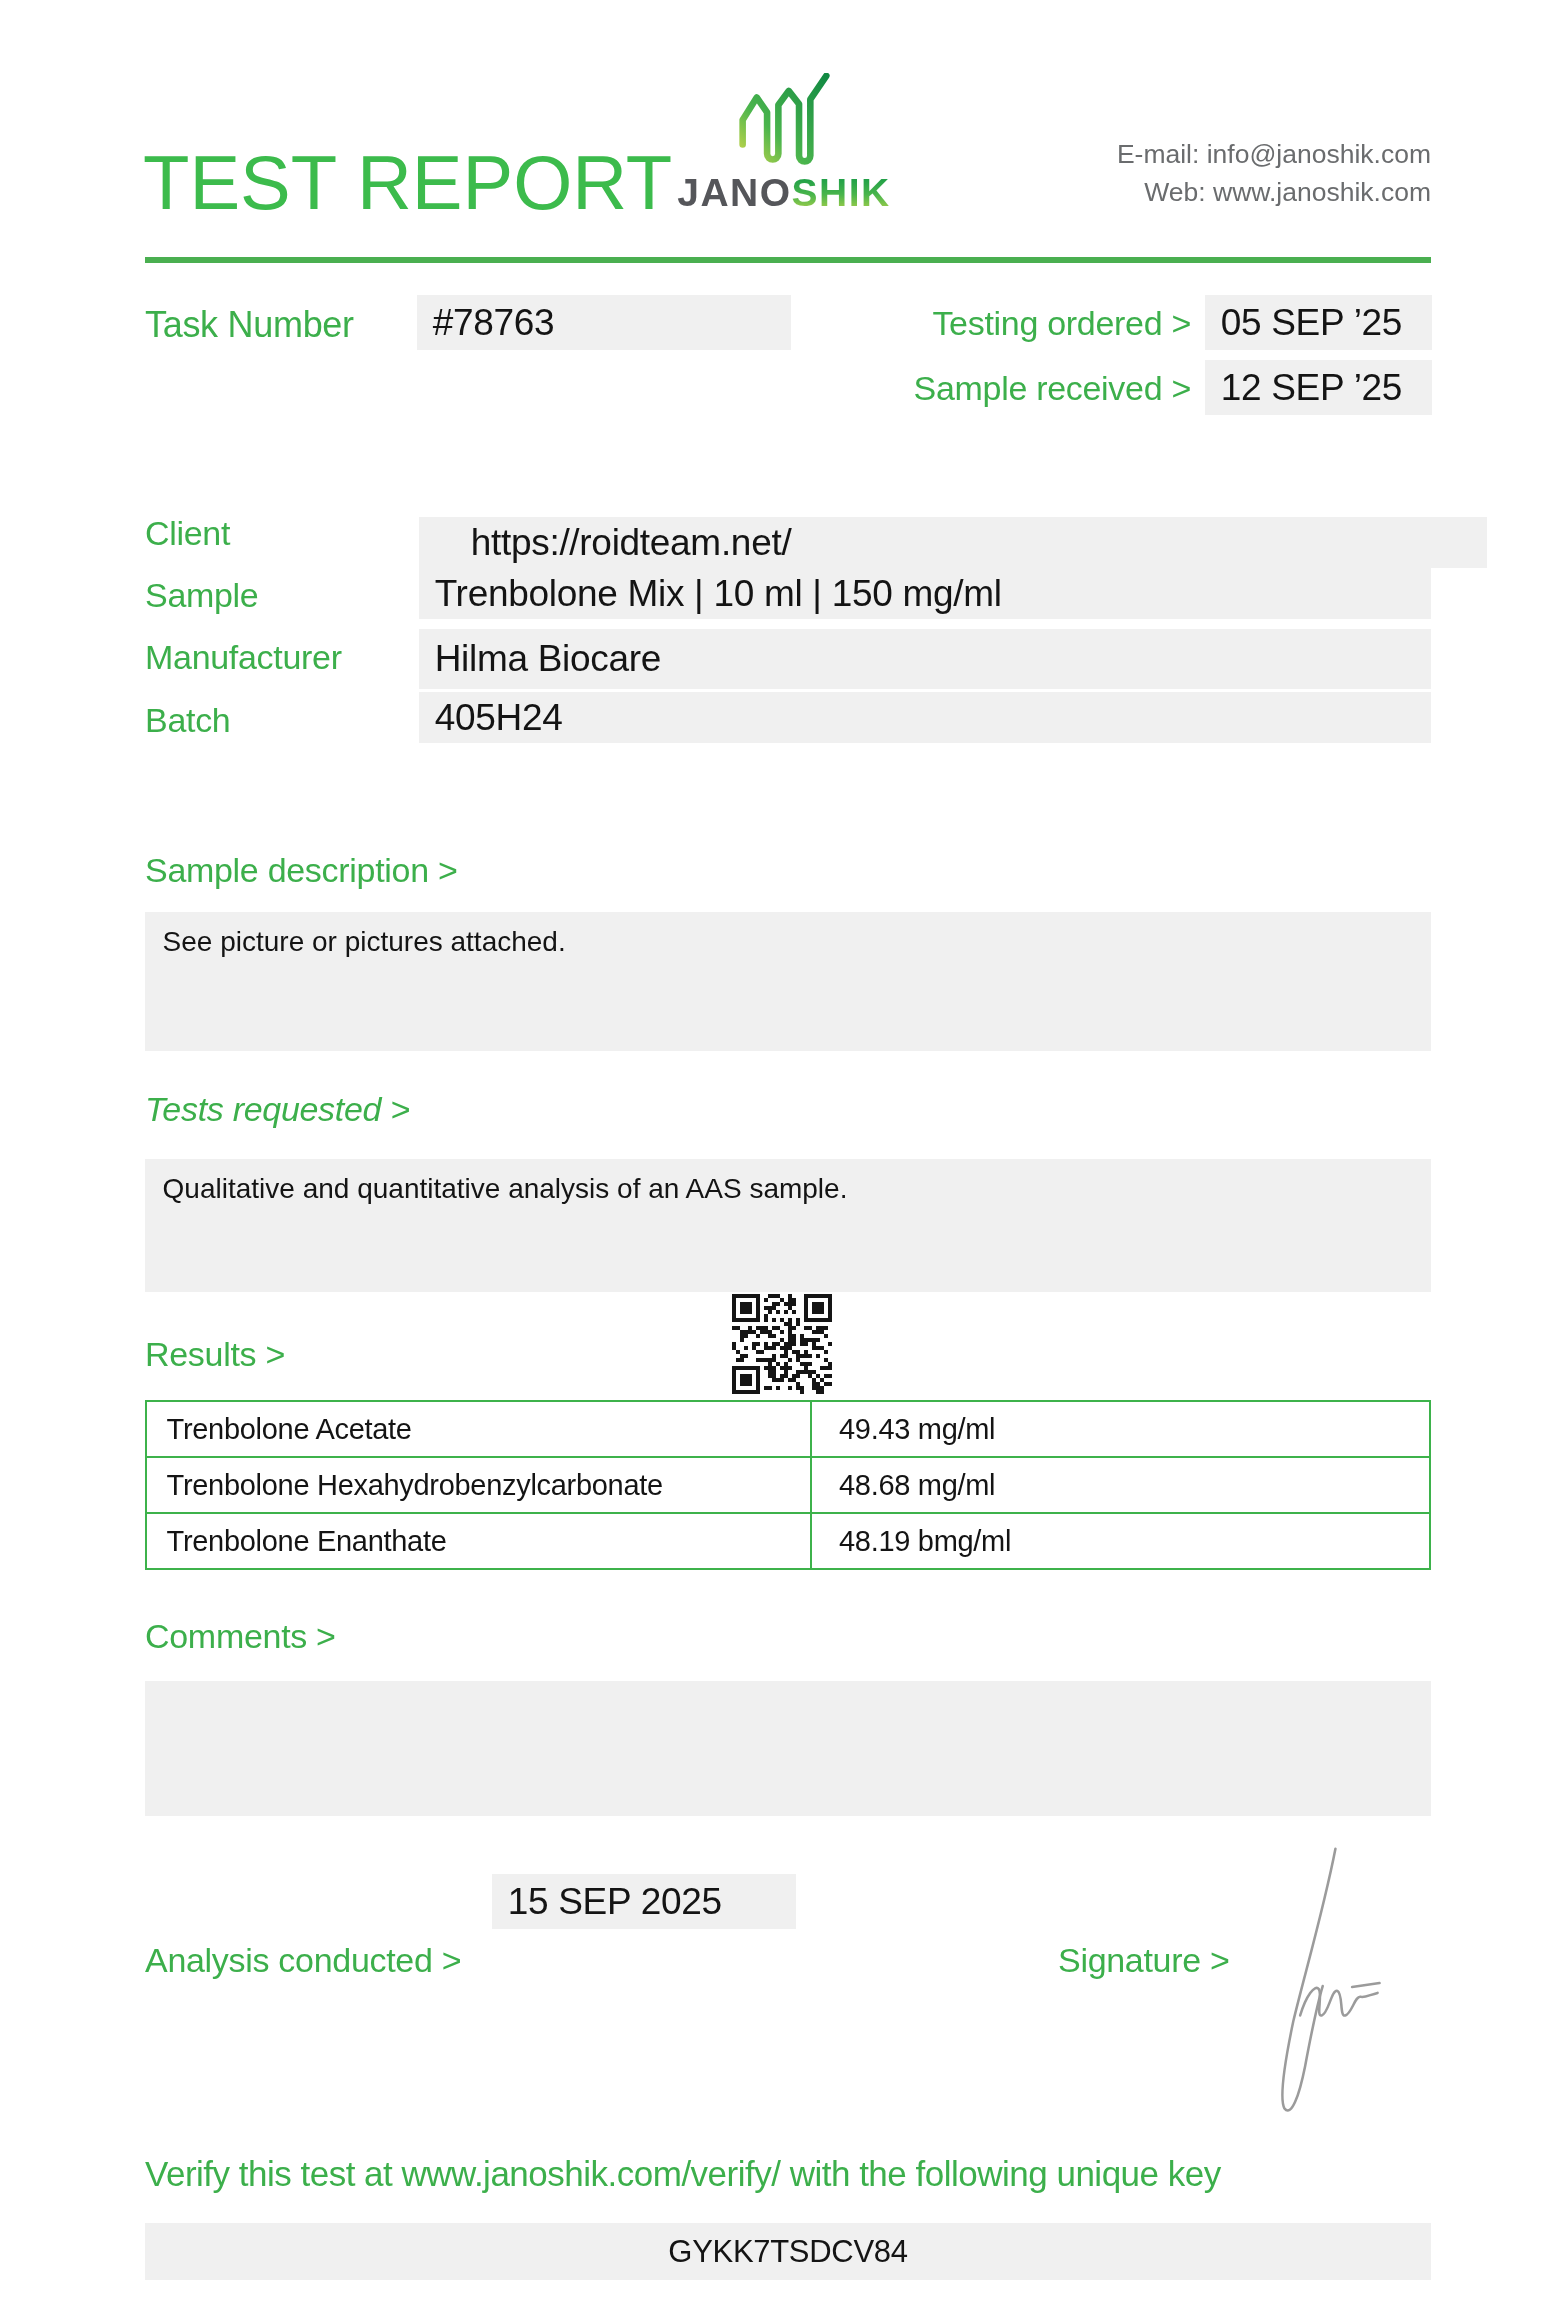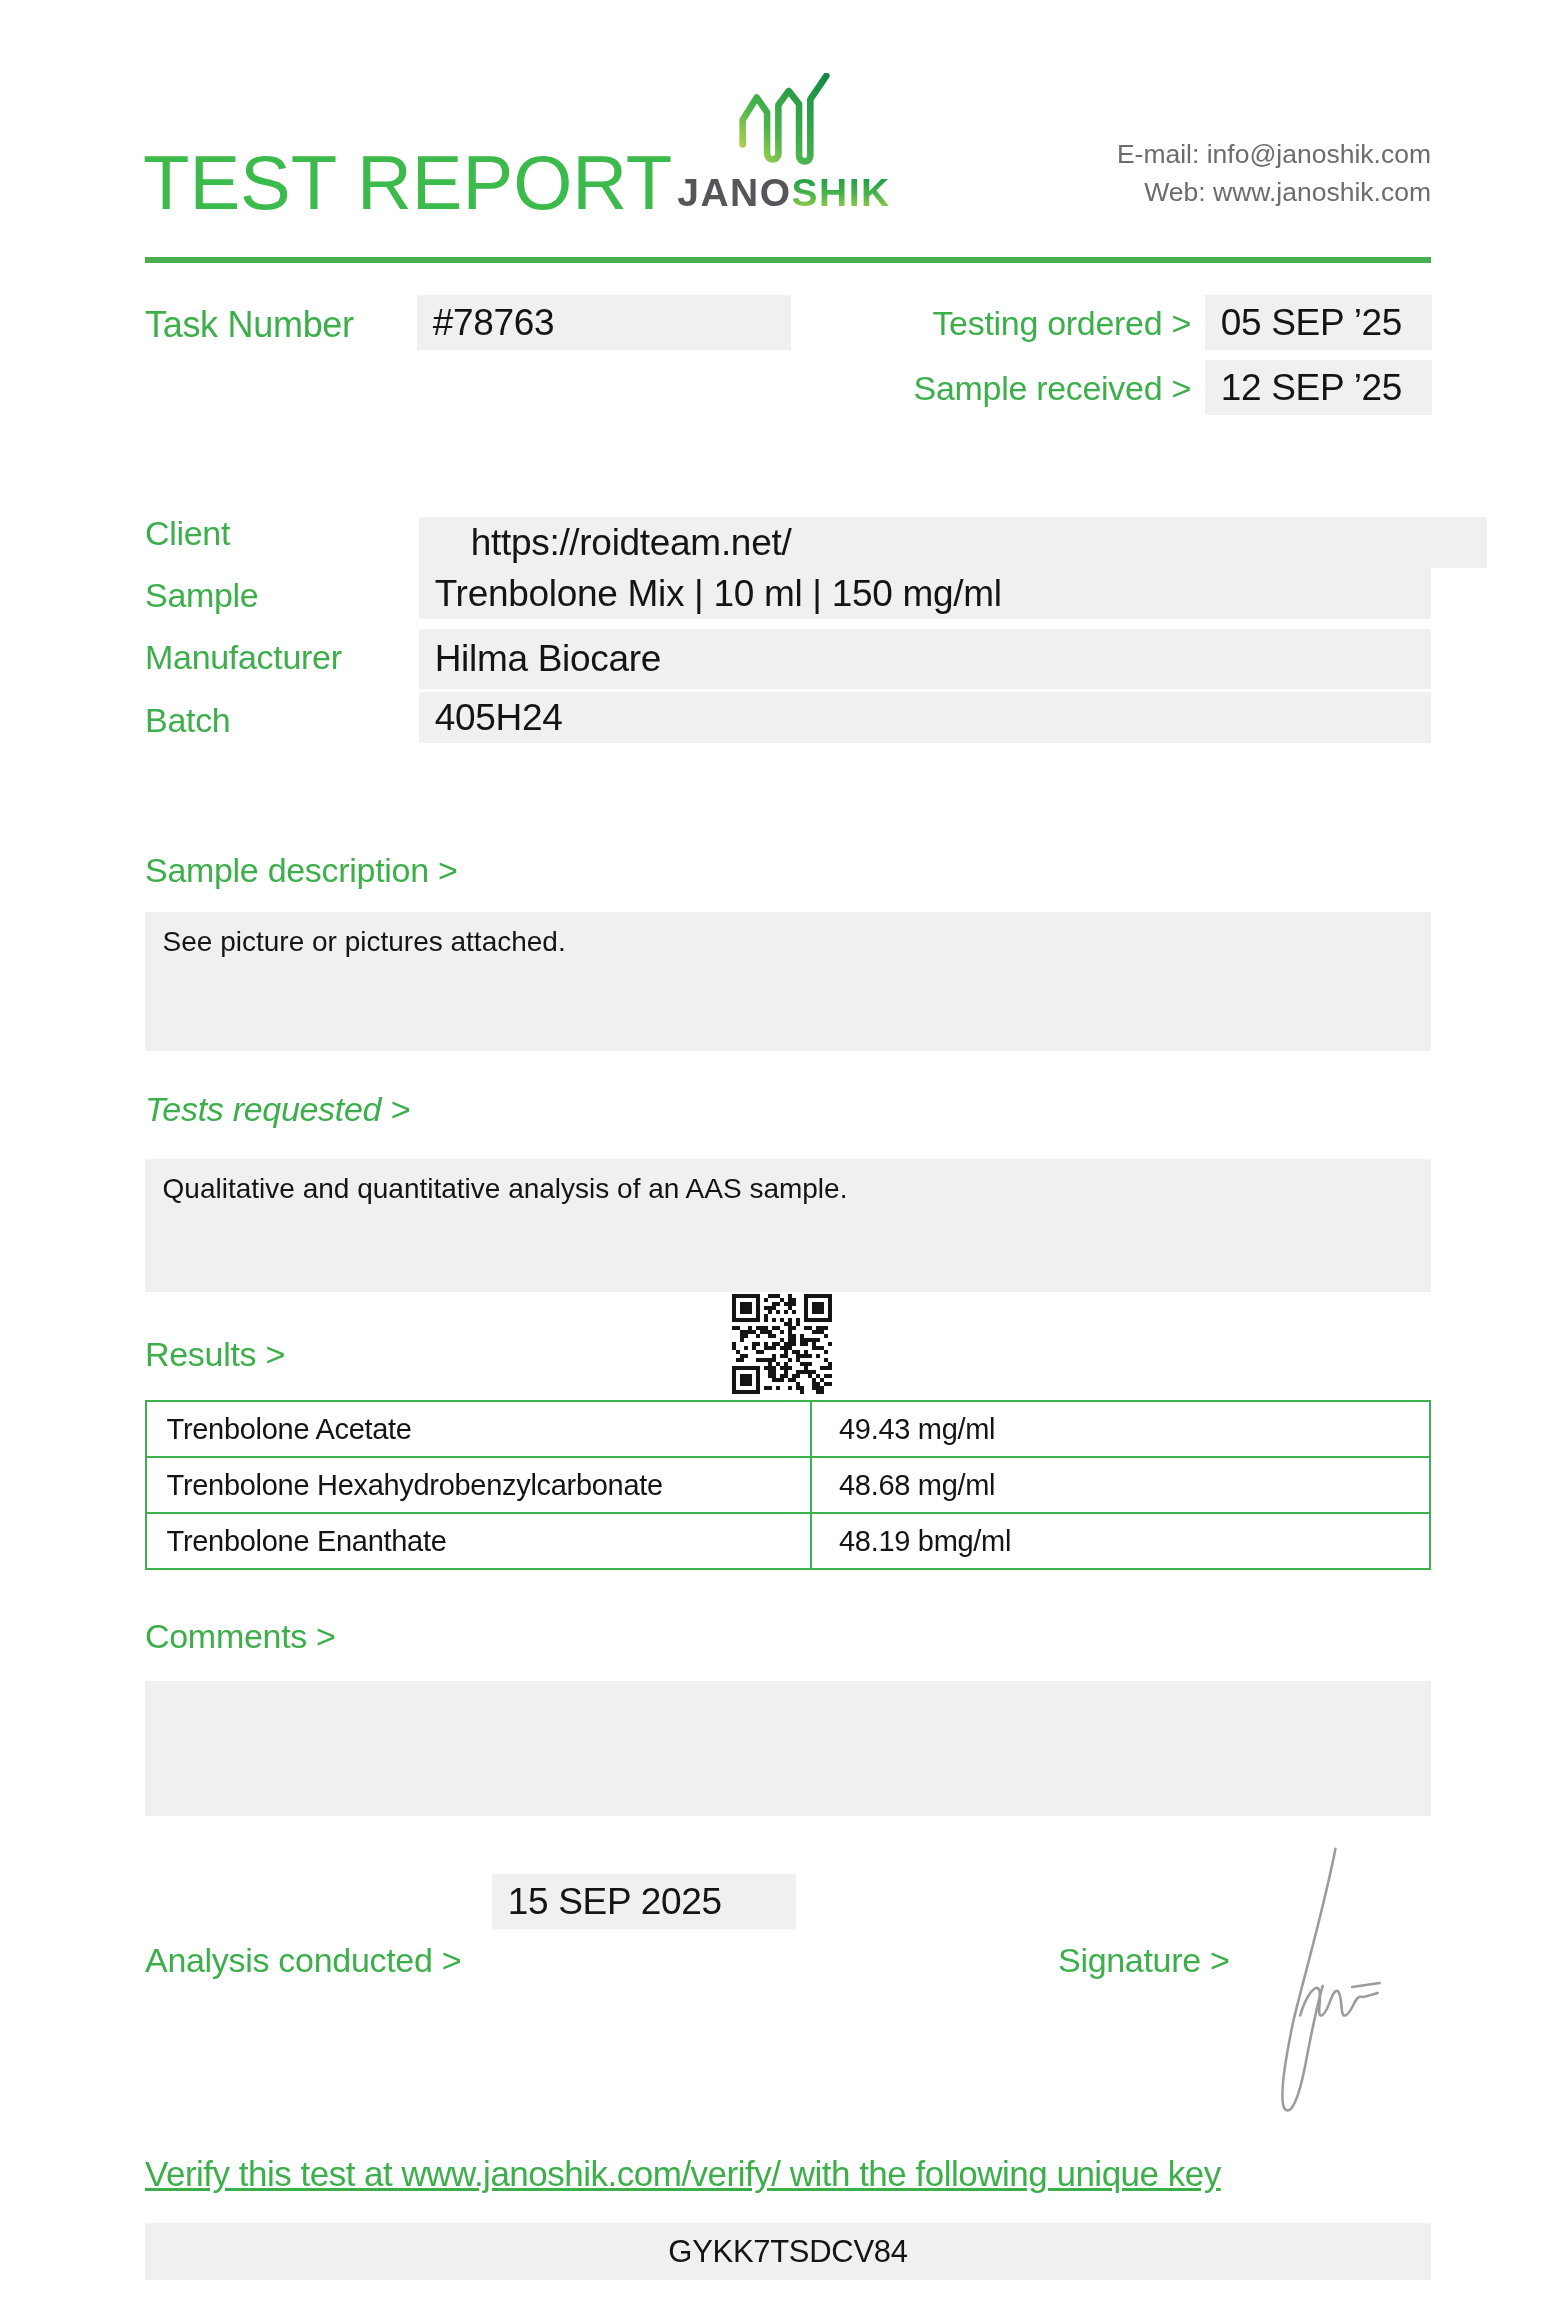--- a/index.html
+++ b/index.html
@@ -18,21 +18,21 @@
   .logo-word{font-size:39px;font-weight:700;letter-spacing:1.5px;white-space:nowrap;}
   .logo-gray{color:#55565A;}
   .logo-green{background:linear-gradient(180deg,#189B47 10%,#49B54C 55%,#BBD44A 100%);
               -webkit-background-clip:text;background-clip:text;color:transparent;}
   table.results{border-collapse:collapse;width:1286px;}
   table.results td{border:2.9px solid #3DB24B;font-size:29px;letter-spacing:-0.3px;
                    height:52px;vertical-align:middle;background:#ffffff;}
   table.results{border:1px solid #a21caf;}
   td.c1{width:642px;padding-left:19.6px;}
   td.c2{padding-left:27.4px;}
-  .verify{font-size:35px;color:#3CAF4B;letter-spacing:-0.5px;white-space:nowrap;text-decoration:underline;}
+  .verify{font-size:35px;color:#3CAF4B;letter-spacing:-0.5px;white-space:nowrap;}
   .key-box{background:#F0F0F0;display:flex;align-items:center;justify-content:center;
            font-size:31px;letter-spacing:-0.3px;}
 </style>
 </head>
 <body>
 
 <div class="page">
 
   <div class="abs title" style="left:143px;top:139px;">TEST REPORT</div>
 

